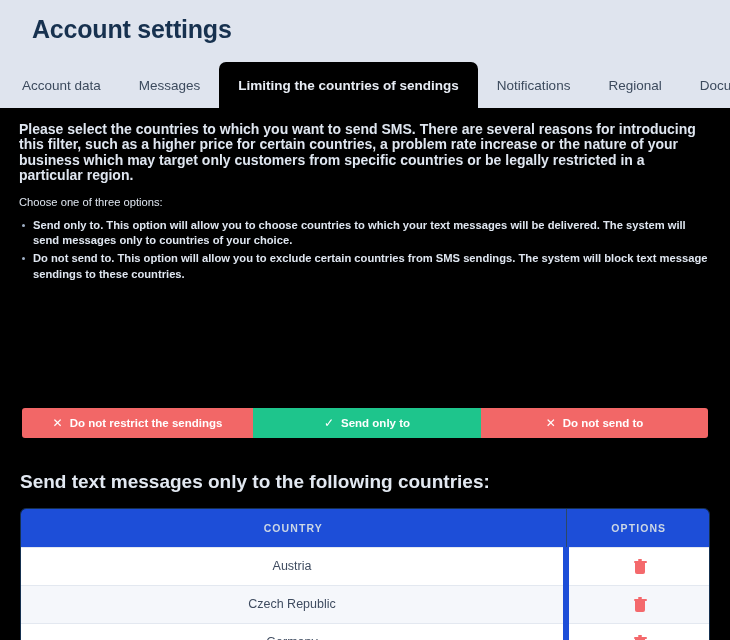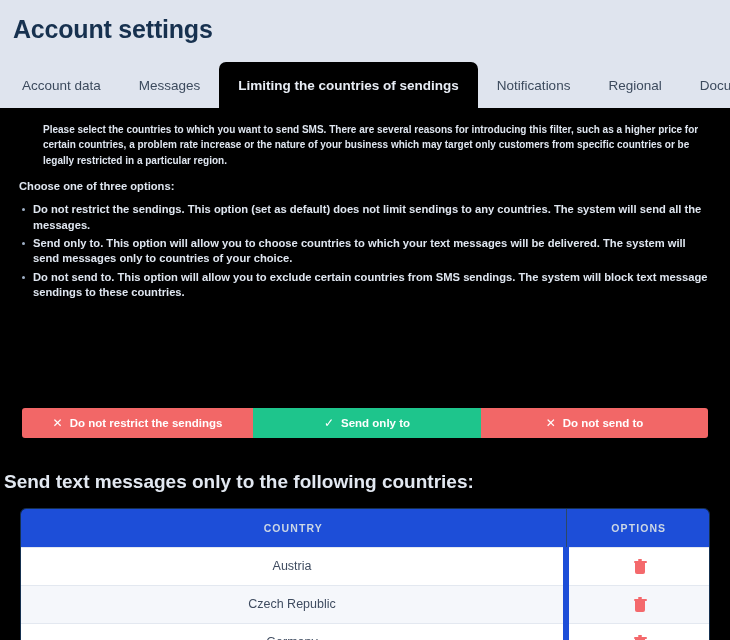--- a/index.html
+++ b/index.html
@@ -12,21 +12,21 @@
   .page { position: relative; width: 730px; height: 640px; }
 
   
   .header-area {
     background: #dfe4ee;
     height: 108px;
     position: relative;
   }
   .page-title {
     position: absolute;
-    left: 13px; top: 15px;
+    left: 32px; top: 15px;
     font-size: 25px;
     font-weight: bold;
     color: #17314f;
     letter-spacing: -0.2px;
   }
   .tabbar {
     position: absolute;
     left: 0; top: 62px;
     width: 730px; height: 46px;
     display: flex;
@@ -54,30 +54,29 @@
   
   .content {
     background: #000;
     width: 730px;
     height: 532px;
     position: relative;
     padding: 0 19px;
   }
   .intro {
     color: #dfe6f0;
-    font-size: 10px;
+    font-size: 14px;
     font-weight: bold;
     line-height: 15.4px;
     padding-top: 14px;
-    margin-left: 24px;
   }
   .choose-line {
     color: #dfe6f0;
     font-size: 11.2px;
-    font-weight: bold;
+    font-weight: normal;
     padding-top: 12px;
   }
   ul.opts {
     list-style: none;
     padding-top: 10px;
   }
   ul.opts li {
     position: relative;
     color: #dfe6f0;
     font-size: 11.2px;
@@ -118,21 +117,21 @@
   .modebtn.red { background: #f26767; }
   .modebtn.green { background: #1ec58c; }
   .modebtn.m1 { width: 231px; }
   .modebtn.m2 { width: 228px; }
   .modebtn.m3 { width: 227px; }
   .mb-ico { font-size: 12px; line-height: 1; font-weight: normal; }
 
   
   .section-title {
     position: absolute;
-    left: 4px; top: 363px;
+    left: 20px; top: 363px;
     font-size: 19px;
     font-weight: bold;
     color: #e2e8f1;
   }
 
   
   .tablewrap {
     position: absolute;
     left: 20px; top: 400px;
     width: 690px;
@@ -219,21 +218,20 @@
       <div class="tab">Documents</div>
     </div>
   </div>
 
   <div class="content">
 
     <p class="intro">Please select the countries to which you want to send SMS. There are several reasons for introducing this filter, such as a higher price for certain countries, a problem rate increase or the nature of your business which may target only customers from specific countries or be legally restricted in a particular region.</p>
     <p class="choose-line">Choose one of three options:</p>
 
     <ul class="opts">
-      <li>Do not restrict the sendings. This option (set as default) does not limit sendings to any countries. The system will send all the messages.</li>
       <li>Send only to. This option will allow you to choose countries to which your text messages will be delivered. The system will send messages only to countries of your choice.</li>
       <li>Do not send to. This option will allow you to exclude certain countries from SMS sendings. The system will block text message sendings to these countries.</li>
     </ul>
 
     <div class="modebar">
       <div class="modebtn red m1">
         <span class="mb-ico">✕</span>
         <span>Do not restrict the sendings</span>
       </div>
       <div class="modebtn green m2">

